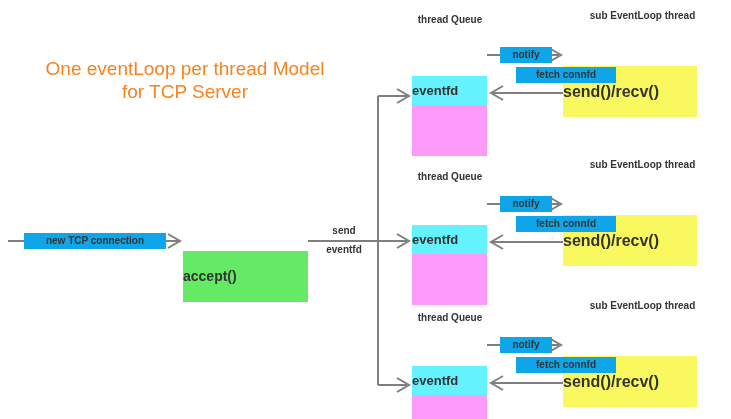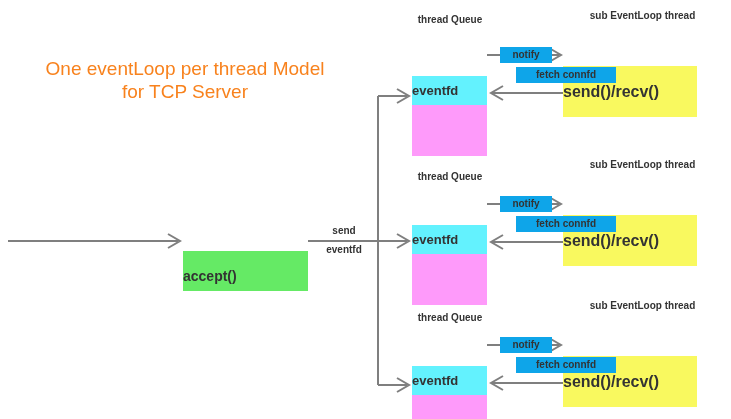--- a/index.html
+++ b/index.html
@@ -15,21 +15,21 @@
   .ln{stroke:var(--line); stroke-width:2; fill:none;}
   .lbl{position:absolute; z-index:2; font-weight:bold; font-size:10px; line-height:16px;
        height:16px; text-align:center; white-space:nowrap; color:var(--text);}
   .whitebg{background:#0ea5e9; padding:0 1px;text-align:center;}
   .box{position:absolute; z-index:2; font-weight:bold; text-align:left; color:var(--text);margin-top:36px;}
   
   .title{position:absolute; left:25px; top:57px; width:320px; z-index:2;
          color:var(--orange); font-weight:normal; font-size:19px; line-height:23px; text-align:center;}
   
   .main-thread-label{left:156px; top:188px; width:154px;}
-  .accept{left:183px; top:215px; width:125px; height:40px; line-height:51px;
+  .accept{left:183px; top:215px; width:125px; height:51px; line-height:51px;
           font-size:14px; background:var(--green);}
   .new-conn{left:24px; top:233px; width:140px;}
   .send1{left:314px; top:223px; width:60px;}
   .send2{left:314px; top:242px; width:60px;}
   
   .row{position:absolute; left:0; width:731px; height:0;}
   .row1{top:40px;} .row2{top:189px;} .row3{top:330px;}
   .queue-label{left:405px; top:-20px; width:90px;}
   .row1 .queue-label{top:-28px;}
   .eventfd{left:412px; top:0; width:75px; height:29px; line-height:29px;
@@ -77,20 +77,21 @@
       <path class="ln" d="M503 376 L491 383 L503 390"></path>
     </g>
   </svg>
 
   <div class="title">
     <div>One eventLoop per thread Model</div>
     <div>for TCP Server</div>
   </div>
 
   <div class="box accept">accept()</div>
+  <div class="lbl whitebg new-conn">new TCP connection</div>
   <div class="lbl send1">send</div>
   <div class="lbl send2">eventfd</div>
 
   <div class="row row1">
     <div class="lbl queue-label">thread Queue</div>
     <div class="box eventfd">eventfd</div>
     <div class="box queue-body"></div>
     <div class="lbl sub-label">sub EventLoop thread</div>
     <div class="box sub-box">send()/recv()</div>
     <div class="lbl whitebg notify">notify</div>

